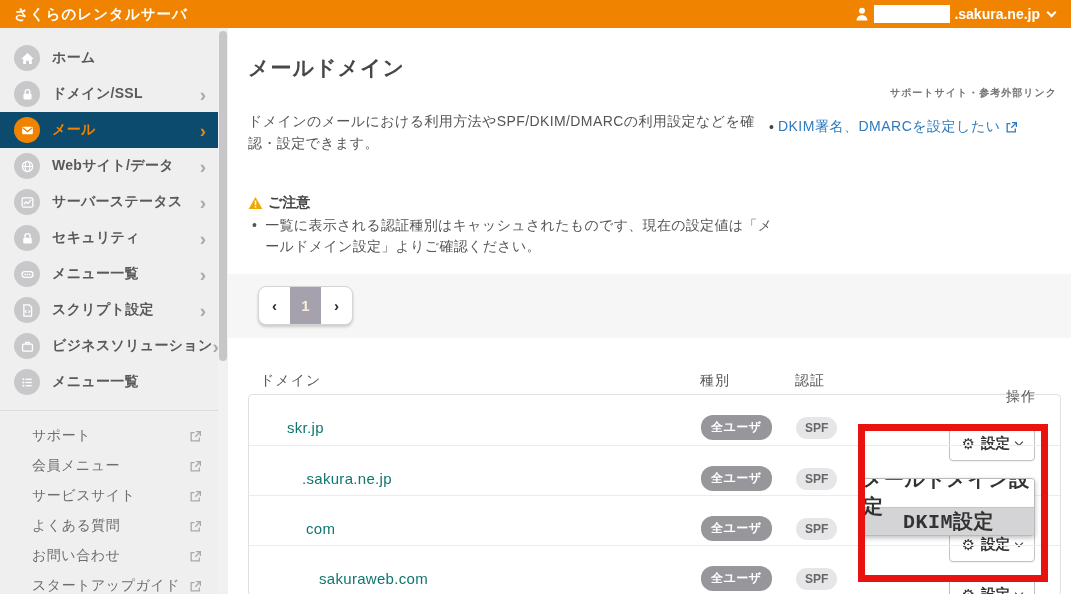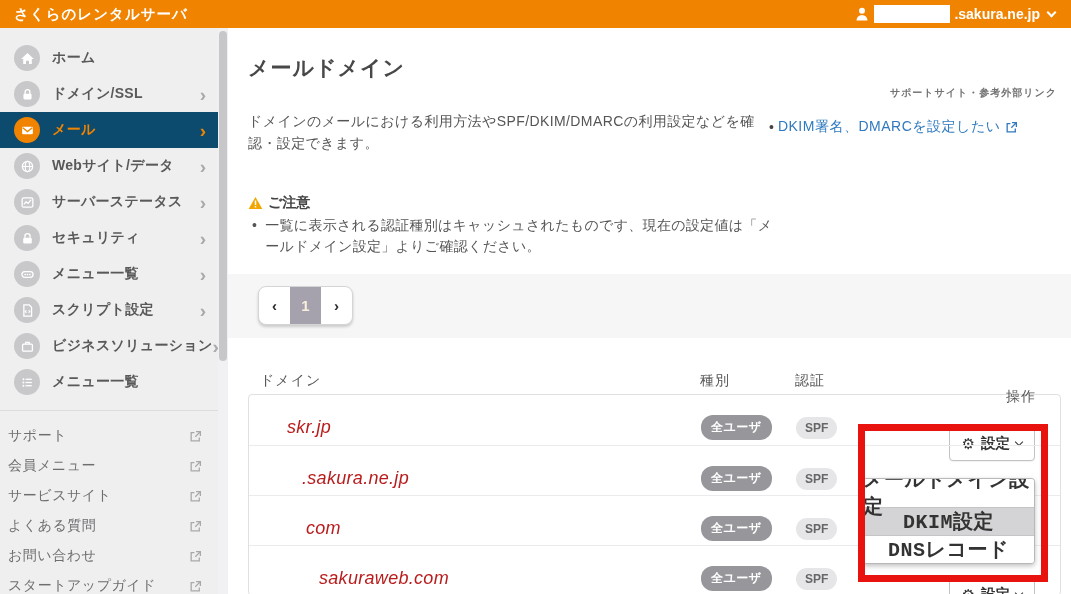--- a/index.html
+++ b/index.html
@@ -28,21 +28,21 @@
     display:flex; align-items:center; justify-content:center; flex:0 0 26px; }
   .nav-item .circle svg { width:15px; height:15px; }
   .nav-item .lbl { margin-left:12px; font-size:14px; font-weight:bold; color:#595959; flex:1;
     white-space:nowrap; letter-spacing:.3px; }
   .nav-item .arrow { color:#A9A9AC; font-size:19px; font-weight:bold; line-height:1; }
   .nav-item.active { background:#0c4a6e; }
   .nav-item.active .circle { background:#F08300; }
   .nav-item.active .lbl { color:#F08300; }
   .nav-item.active .arrow { color:#F08300; }
   .side-divider { border-top:1px solid #DCDCDE; margin:10px 0 10px 0; }
-  .ext-link { height:30px; display:flex; align-items:center; padding:0 16px 0 8px; cursor:pointer; }
+  .ext-link { height:30px; display:flex; align-items:center; padding:0 16px 0 32px; cursor:pointer; }
   .ext-link .lbl { flex:1; font-size:14px; color:#6E6E70; letter-spacing:.5px; }
   .ext-link svg { width:13px; height:13px; }
 
   
   .scrollcol { width:10px; flex:0 0 10px; background:#F1F1F3; position:relative; }
   .scrollthumb { position:absolute; top:3px; left:1px; width:8px; height:330px;
     background:#C7C7C9; border-radius:4px; }
 
   
   .main { flex:1; background:#fff; position:relative; padding:0 10px 0 20px; overflow:hidden; }
@@ -73,21 +73,21 @@
 
   .tbl-head { margin-top:18px; display:grid; grid-template-columns:429px 95px 90px 1fr;
     padding:0 12px; height:38px; align-items:center; color:#555; font-size:14px; letter-spacing:1px; }
   .tbl-head .c2, .tbl-head .c3 { padding-left:11px; }
   .tbl-head .c4 { padding-left:4px; }
 
   .card { border:1px solid #E0E0E3; border-radius:4px; background:#fff; }
   .trow { display:grid; grid-template-columns:429px 95px 90px 1fr; padding:0 12px;
     height:50px; align-items:center; border-top:1px solid #EBEBED; position:relative; }
   .trow:first-child { border-top:none; }
-  .domain { font-size:18px; color:#b91c1c; letter-spacing:.3px;font-style:italic; }
+  .domain { font-size:15px; color:#0f766e; letter-spacing:.3px; }
   .trow:nth-child(1) .domain { padding-left:26px; }
   .trow:nth-child(2) .domain { padding-left:41px; }
   .trow:nth-child(3) .domain { padding-left:45px; }
   .trow:nth-child(4) .domain { padding-left:58px; }
   .c2,.c3 { padding-left:11px; }
   .pill-dark { display:inline-block; background:#97979B; color:#fff; font-size:12px; font-weight:bold;
     padding:4px 10px; border-radius:12px; letter-spacing:.5px; }
   .pill-light { display:inline-block; background:#E6E6E8; color:#666; font-size:12px; font-weight:bold;
     padding:4px 9px; border-radius:12px; }
   .c4 { display:flex; justify-content:flex-end; padding-right:13px;margin-top:32px; }
@@ -383,19 +383,18 @@
                 <span>設定</span>
                 <span class="chev"></span>
               </button>
             </div>
         </div>
       </div>
 
       <div class="dropdown">
         <div class="dd-item">メールドメイン設定</div>
         <div class="dd-item hl">DKIM設定</div>
-        <div class="dd-item">DNSレコード</div>
       </div>
 
       <div class="annotation"></div>
     </div>
   </div>
 </div>
 
 </body></html>

